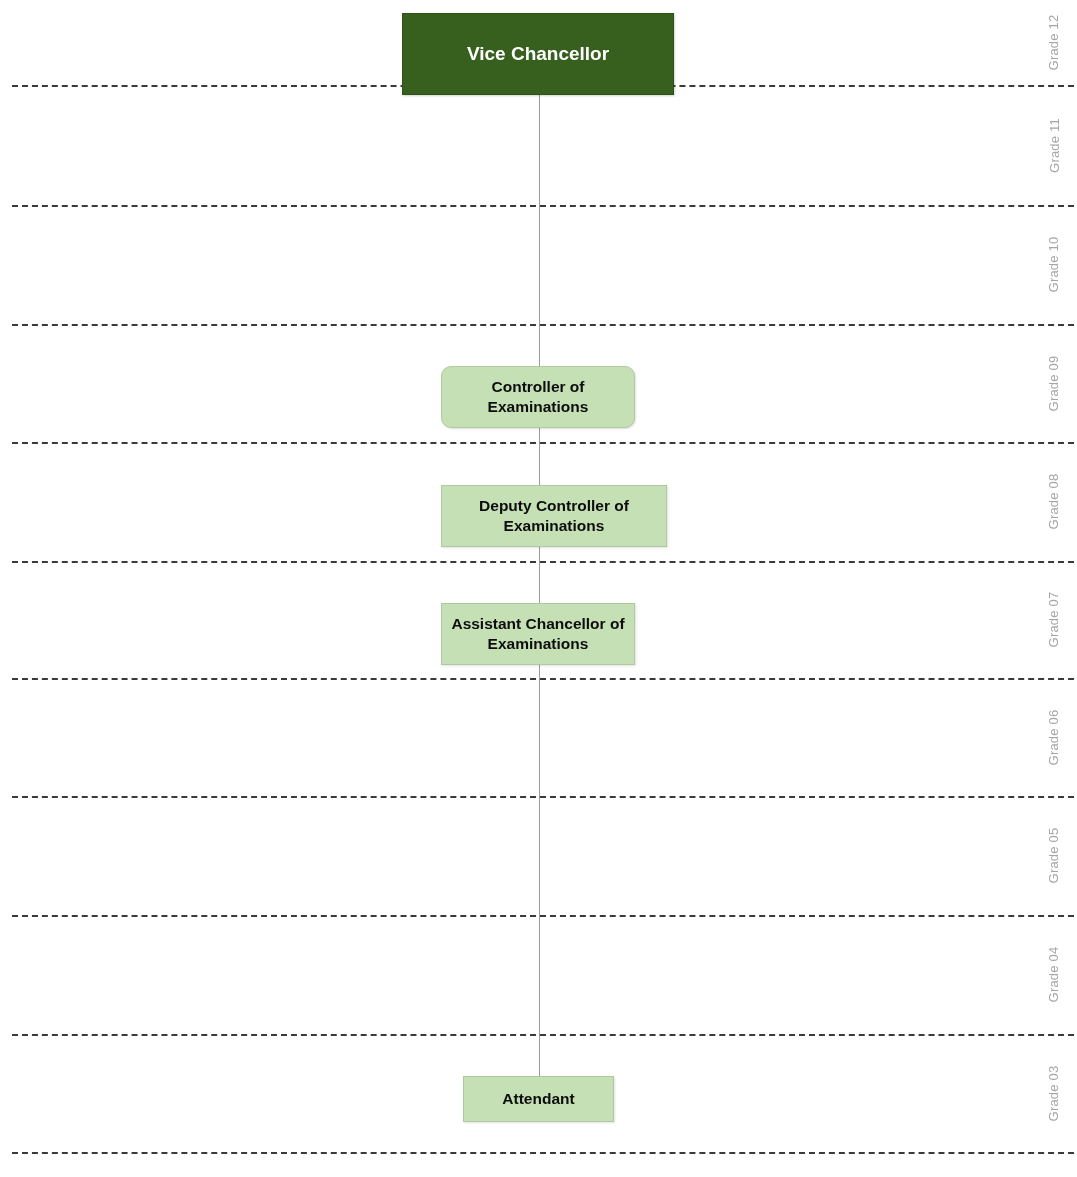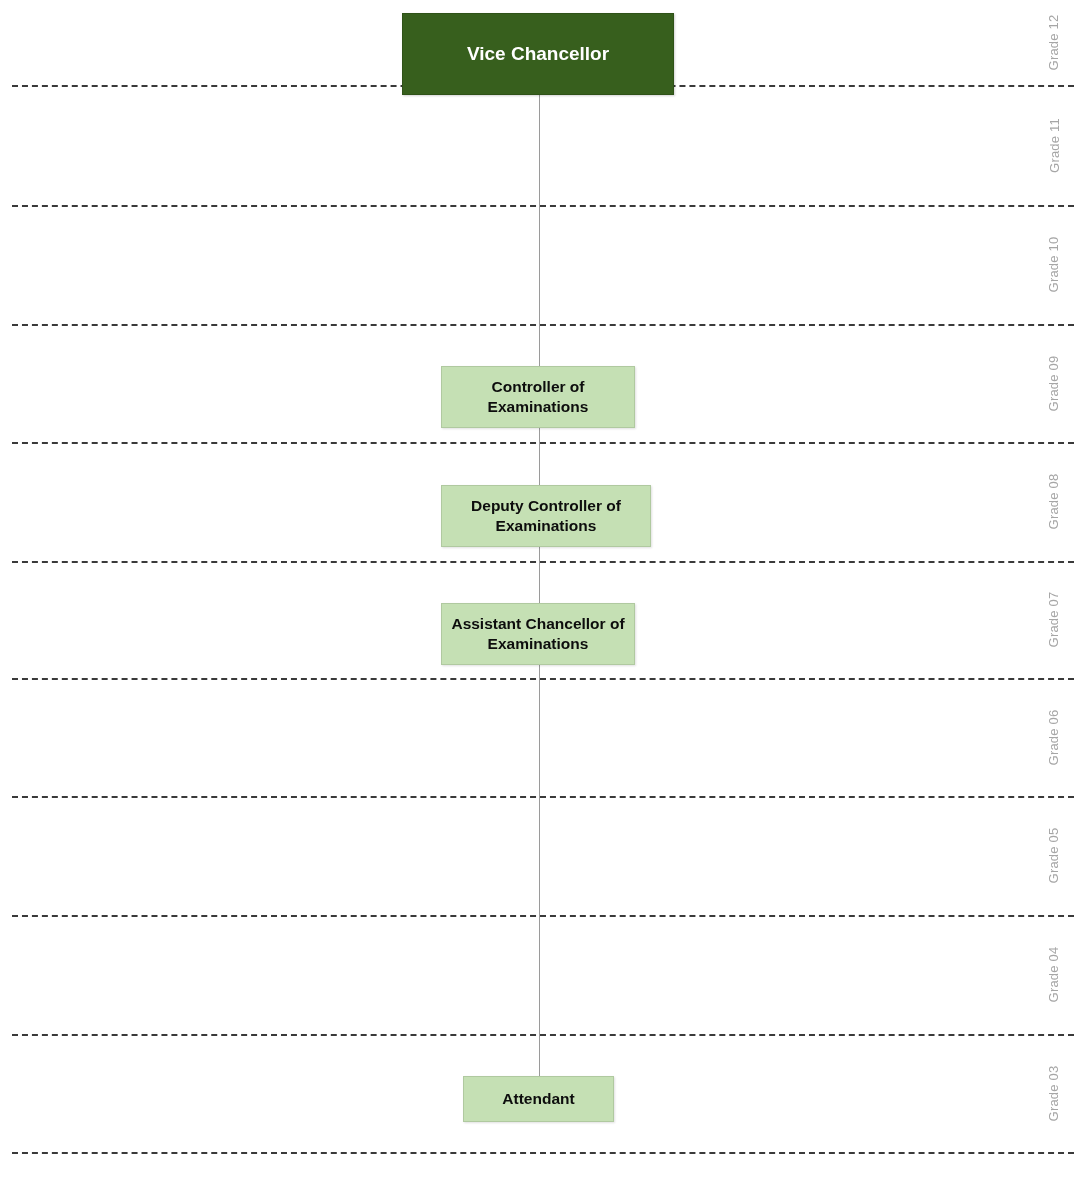--- a/index.html
+++ b/index.html
@@ -137,24 +137,24 @@
         <span>Grade 04</span>
       </div>
       <div class="grade-label" style="top: 1034px; height: 118px; color: rgb(166, 166, 166);">
         <span>Grade 03</span>
       </div>
     </div>
   <div id="nodes-layer">
       <div class="node root" style="left: 402px; top: 13px; width: 272px; height: 82px;">
         <span class="node-label">Vice Chancellor</span>
       </div>
-      <div class="node leaf" style="left: 441px; top: 366px; width: 194px; height: 62px;">
+      <div class="node leaf" style="left: 441px; top: 366px; width: 194px; height: 62px; border-radius: 10px;">
         <span class="node-label">Controller of Examinations</span>
       </div>
-      <div class="node leaf" style="left: 441px; top: 485px; width: 210px; height: 62px;">
+      <div class="node leaf" style="left: 441px; top: 485px; width: 226px; height: 62px;">
         <span class="node-label">Deputy Controller of Examinations</span>
       </div>
       <div class="node leaf" style="left: 441px; top: 603px; width: 194px; height: 62px;">
         <span class="node-label">Assistant Chancellor of Examinations</span>
       </div>
       <div class="node leaf" style="left: 463px; top: 1076px; width: 151px; height: 46px;">
         <span class="node-label">Attendant</span>
       </div>
     </div>
 </div>

